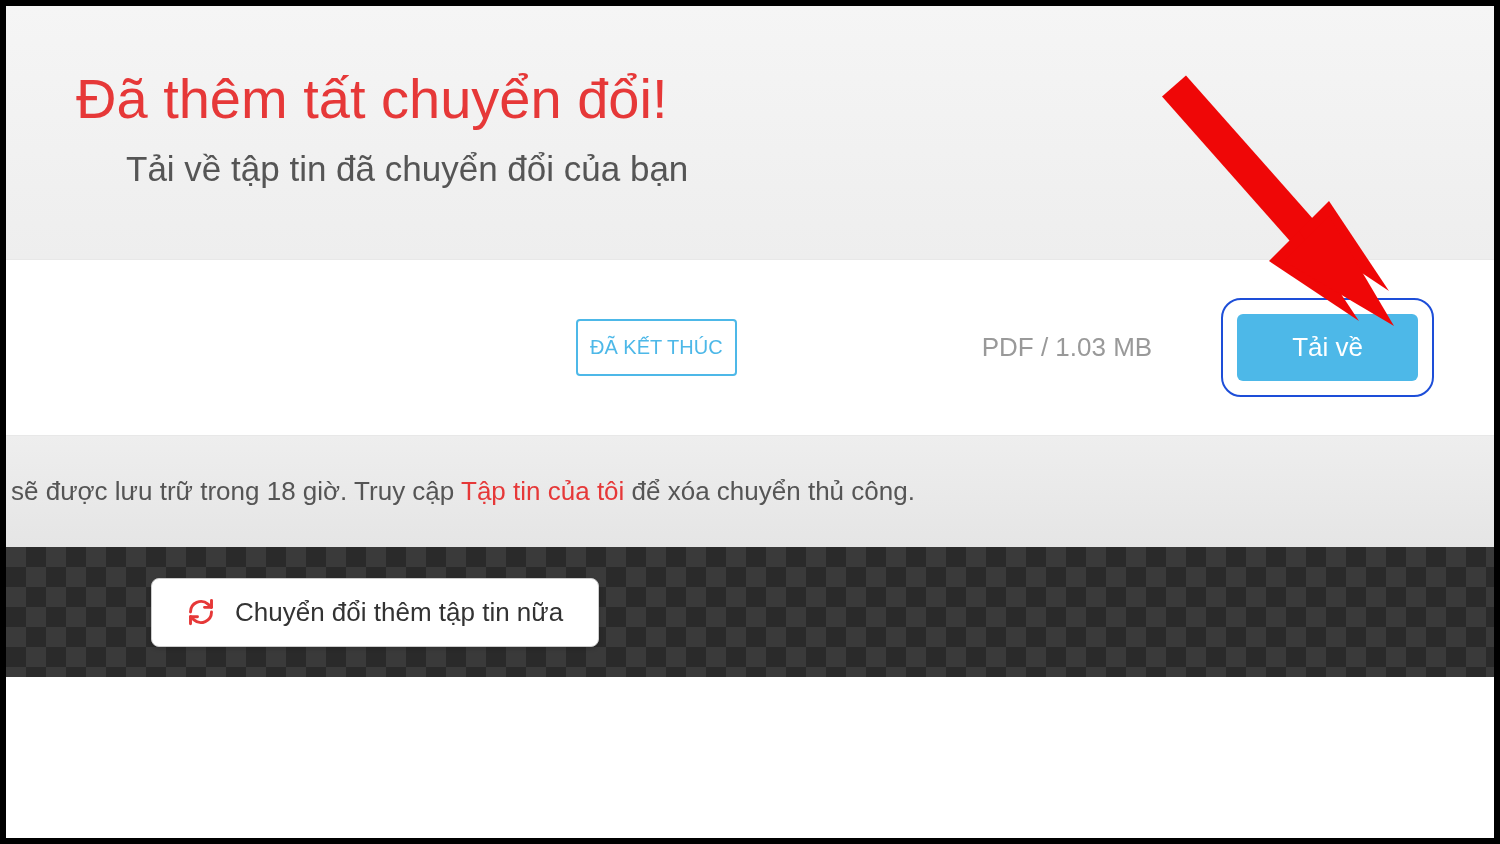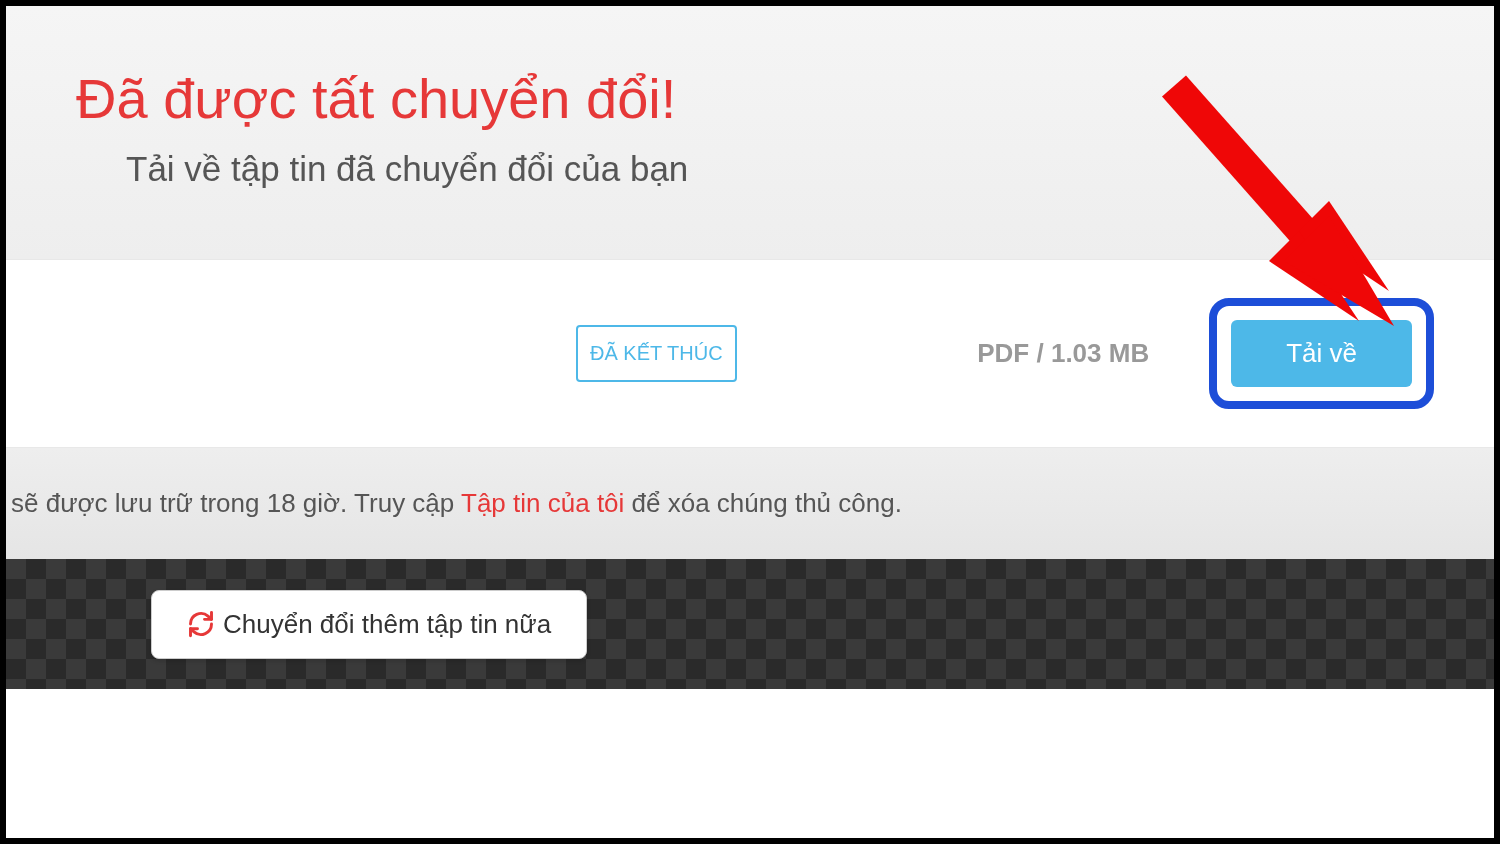--- a/index.html
+++ b/index.html
@@ -66,31 +66,32 @@
       padding: 15px 12px;
       font-size: 20px;
       font-weight: 500;
       border-radius: 4px;
       margin-left: 540px;
     }
     
     .file-info {
       color: #999;
       font-size: 26px;
-      font-weight: 700;
+      font-weight: 400;
       margin-left: 48px;
       margin-right: 60px;
       white-space: nowrap;
     }
     
     .download-button-wrapper {
-      border: 8px solid #1d4ed8;
+      border: 2px solid #1d4ed8;
       border-radius: 20px;
       padding: 14px;
       display: inline-block;
+      margin-left: 9px;
     }
     
     .download-button {
       background: #4db8e8;
       color: #fff;
       border: none;
       padding: 18px 55px;
       font-size: 26px;
       font-weight: 400;
       border-radius: 6px;
@@ -127,21 +128,21 @@
     .convert-more-button {
       background: #fff;
       border: 1px solid #ccc;
       border-radius: 8px;
       padding: 18px 35px;
       font-size: 26px;
       color: #333;
       cursor: pointer;
       display: inline-flex;
       align-items: center;
-      gap: 8px;
+      gap: 20px;
       box-shadow: 0 2px 4px rgba(0,0,0,0.15);
     }
     
     .refresh-icon {
       width: 28px;
       height: 28px;
       display: inline-block;
     }
     
     .bottom-space {
@@ -155,36 +156,36 @@
       right: 80px;
       pointer-events: none;
     }
   </style>
 </head>
 <body>
 
 <div class="outer-frame">
 
   <div class="header-section">
-    <h1 class="main-title">Đã được tất chuyển đổi!</h1>
+    <h1 class="main-title">Đã thêm tất chuyển đổi!</h1>
     <div class="subtitle">Tải về tập tin đã chuyển đổi của bạn</div>
   </div>
 
   <div class="file-row">
     <div class="file-row-left">
       <span class="status-badge">ĐÃ KẾT THÚC</span>
     </div>
     <span class="file-info">PDF / 1.03 MB</span>
     <div class="download-button-wrapper">
       <button class="download-button">Tải về</button>
     </div>
   </div>
 
   <div class="storage-info">
-    <span>sẽ được lưu trữ trong 18 giờ. Truy cập </span><a class="storage-link">Tập tin của tôi</a><span> để xóa chúng thủ công.</span>
+    <span>sẽ được lưu trữ trong 18 giờ. Truy cập </span><a class="storage-link">Tập tin của tôi</a><span> để xóa chuyển thủ công.</span>
   </div>
 
   <div class="footer-section">
     <button class="convert-more-button">
       <span class="refresh-icon">
         <svg viewBox="0 0 24 24" width="28" height="28" fill="none" stroke="#e63838" stroke-width="2.5" stroke-linecap="round" stroke-linejoin="round">
           <path d="M21 2v6h-6"></path>
           <path d="M3 12a9 9 0 0 1 15-6.7L21 8"></path>
           <path d="M3 22v-6h6"></path>
           <path d="M21 12a9 9 0 0 1-15 6.7L3 16"></path>

